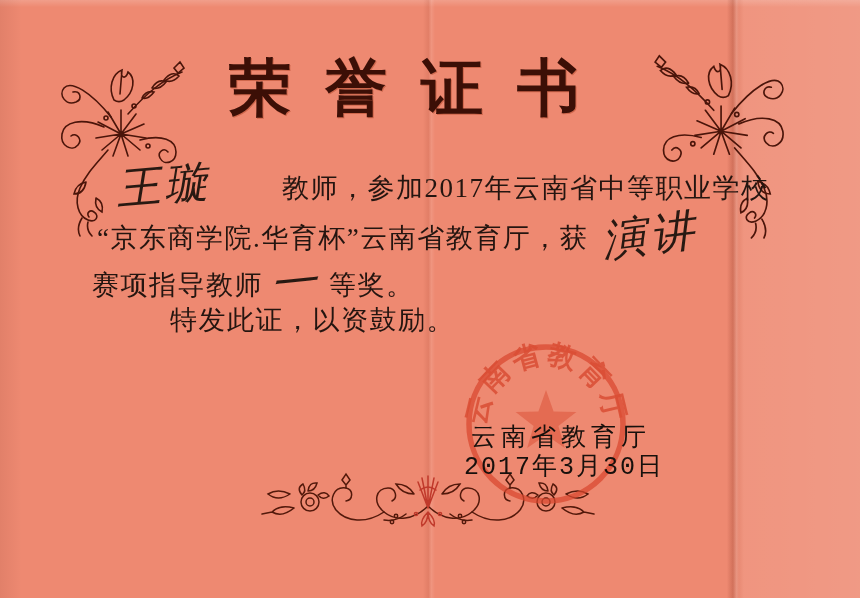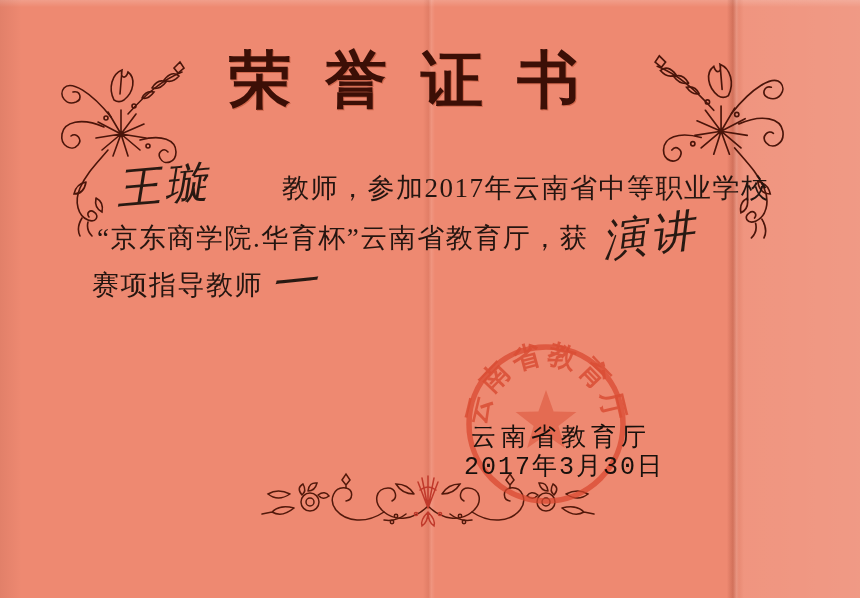--- a/index.html
+++ b/index.html
@@ -22,21 +22,21 @@
   #fold-right{left:727px;width:12px;
     background:linear-gradient(90deg, rgba(0,0,0,0) 0%, rgba(120,30,10,.12) 50%, rgba(255,255,255,.12) 80%, rgba(0,0,0,0) 100%);}
 
   .orn{position:absolute;z-index:1;}
   #orn-tl{left:16px;top:22px;}
   #orn-tr{left:652px;top:14px;transform:scaleX(-1);}
   #orn-band{left:246px;top:464px;}
   #seal-wrap{position:absolute;left:460px;top:338px;z-index:1;opacity:.9;}
 
   #title{
-    position:absolute;left:0;top:38px;width:808px;text-align:center;z-index:2;
+    position:absolute;left:0;top:46px;width:808px;text-align:center;z-index:2;
     font-size:62px;font-weight:bold;color:#3c0f06;
     letter-spacing:34px;text-indent:34px;
     text-shadow:1px 1px 0 rgba(150,40,10,.35);
     font-family:"DejaVu Serif","Liberation Serif",serif;
   }
   .bodyline{position:absolute;z-index:2;color:#241510;font-size:27px;letter-spacing:1.5px;white-space:nowrap;}
   .hand{font-style:italic;color:#281912;letter-spacing:4px;}
   #recipient-name{left:116px;top:156px;font-size:44px;transform:rotate(-5deg);}
   #line1{left:282px;top:170px;text-align:center;}
   #line2{left:97px;top:220px;}
@@ -128,18 +128,20 @@
 
   <div id="title">荣誉证书</div>
 
   <div id="recipient-name" class="bodyline hand">王璇</div>
   <div id="line1" class="bodyline">教师，参加2017年云南省中等职业学校</div>
   <div id="line2" class="bodyline">“京东商学院.华育杯”云南省教育厅，获</div>
   <div id="award-subject" class="bodyline hand">演讲</div>
   <div id="line3" class="bodyline">
     <span>赛项指导教师</span>
     <span id="award-rank" class="hand">一</span>
+    <span>等奖。</span>
   </div>
+  <div id="line4" class="bodyline">特发此证，以资鼓励。</div>
 
   <div id="issuer">云南省教育厅</div>
   <div id="date">2017年3月30日</div>
 
 </div>
 
 </body></html>

